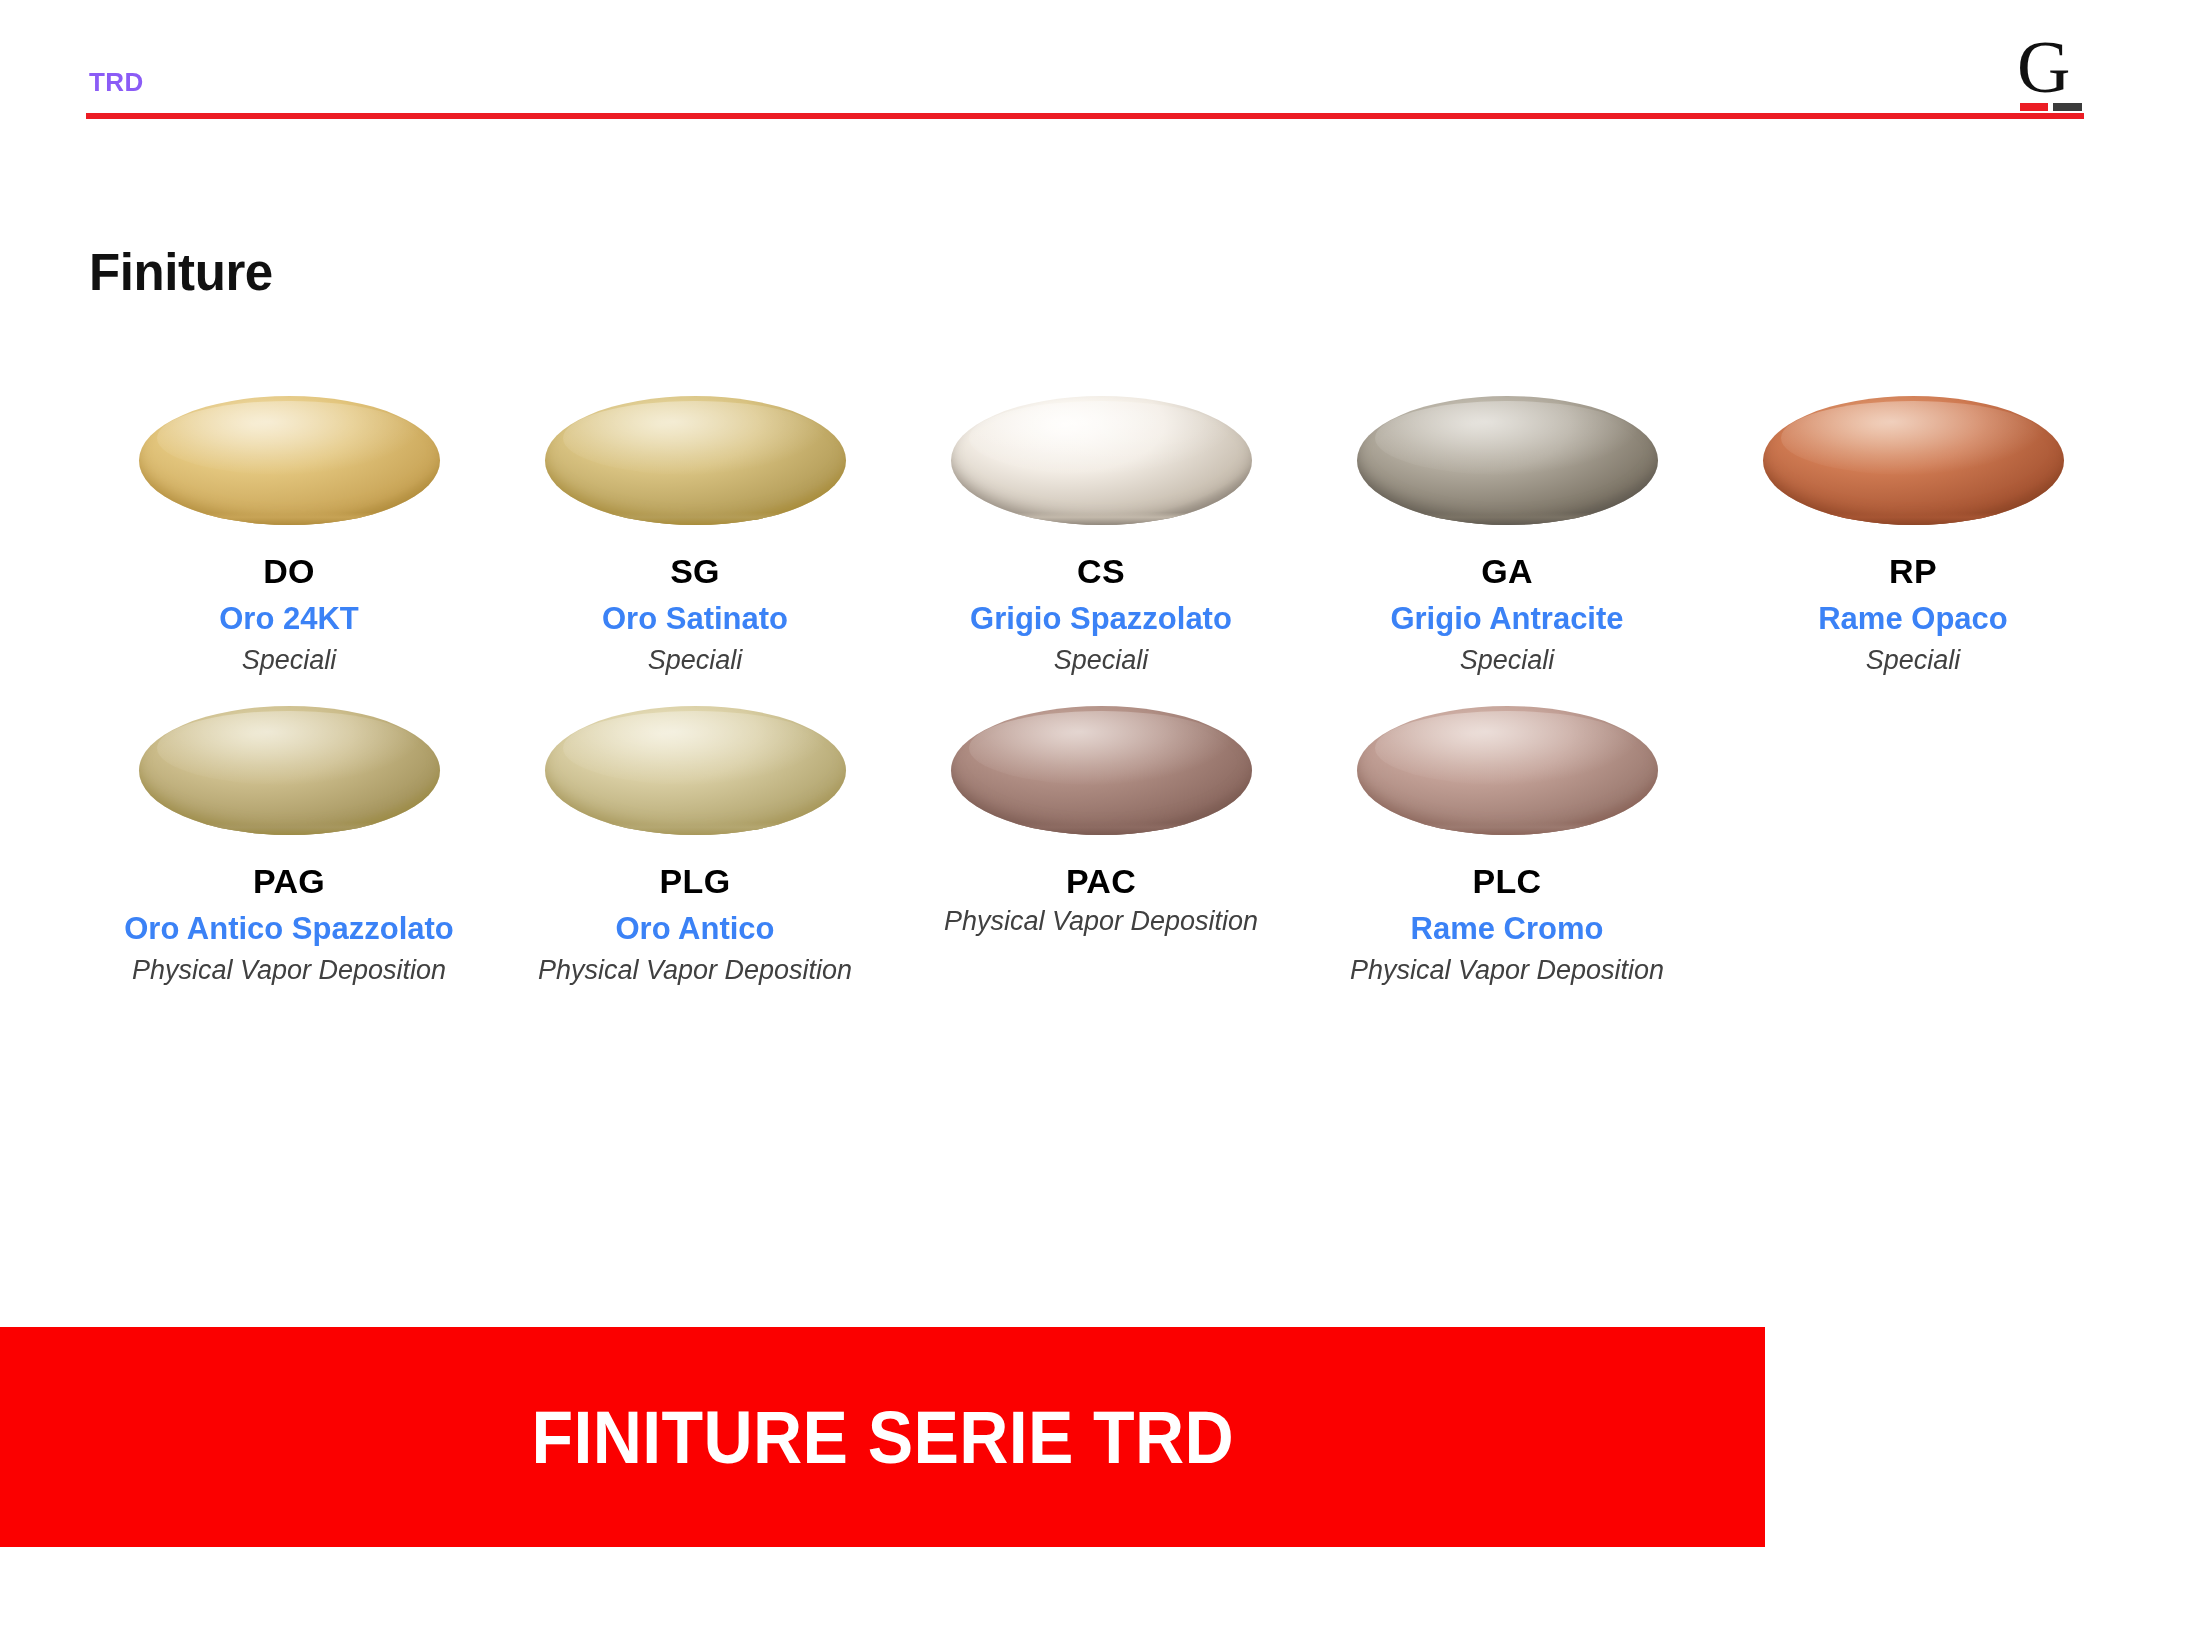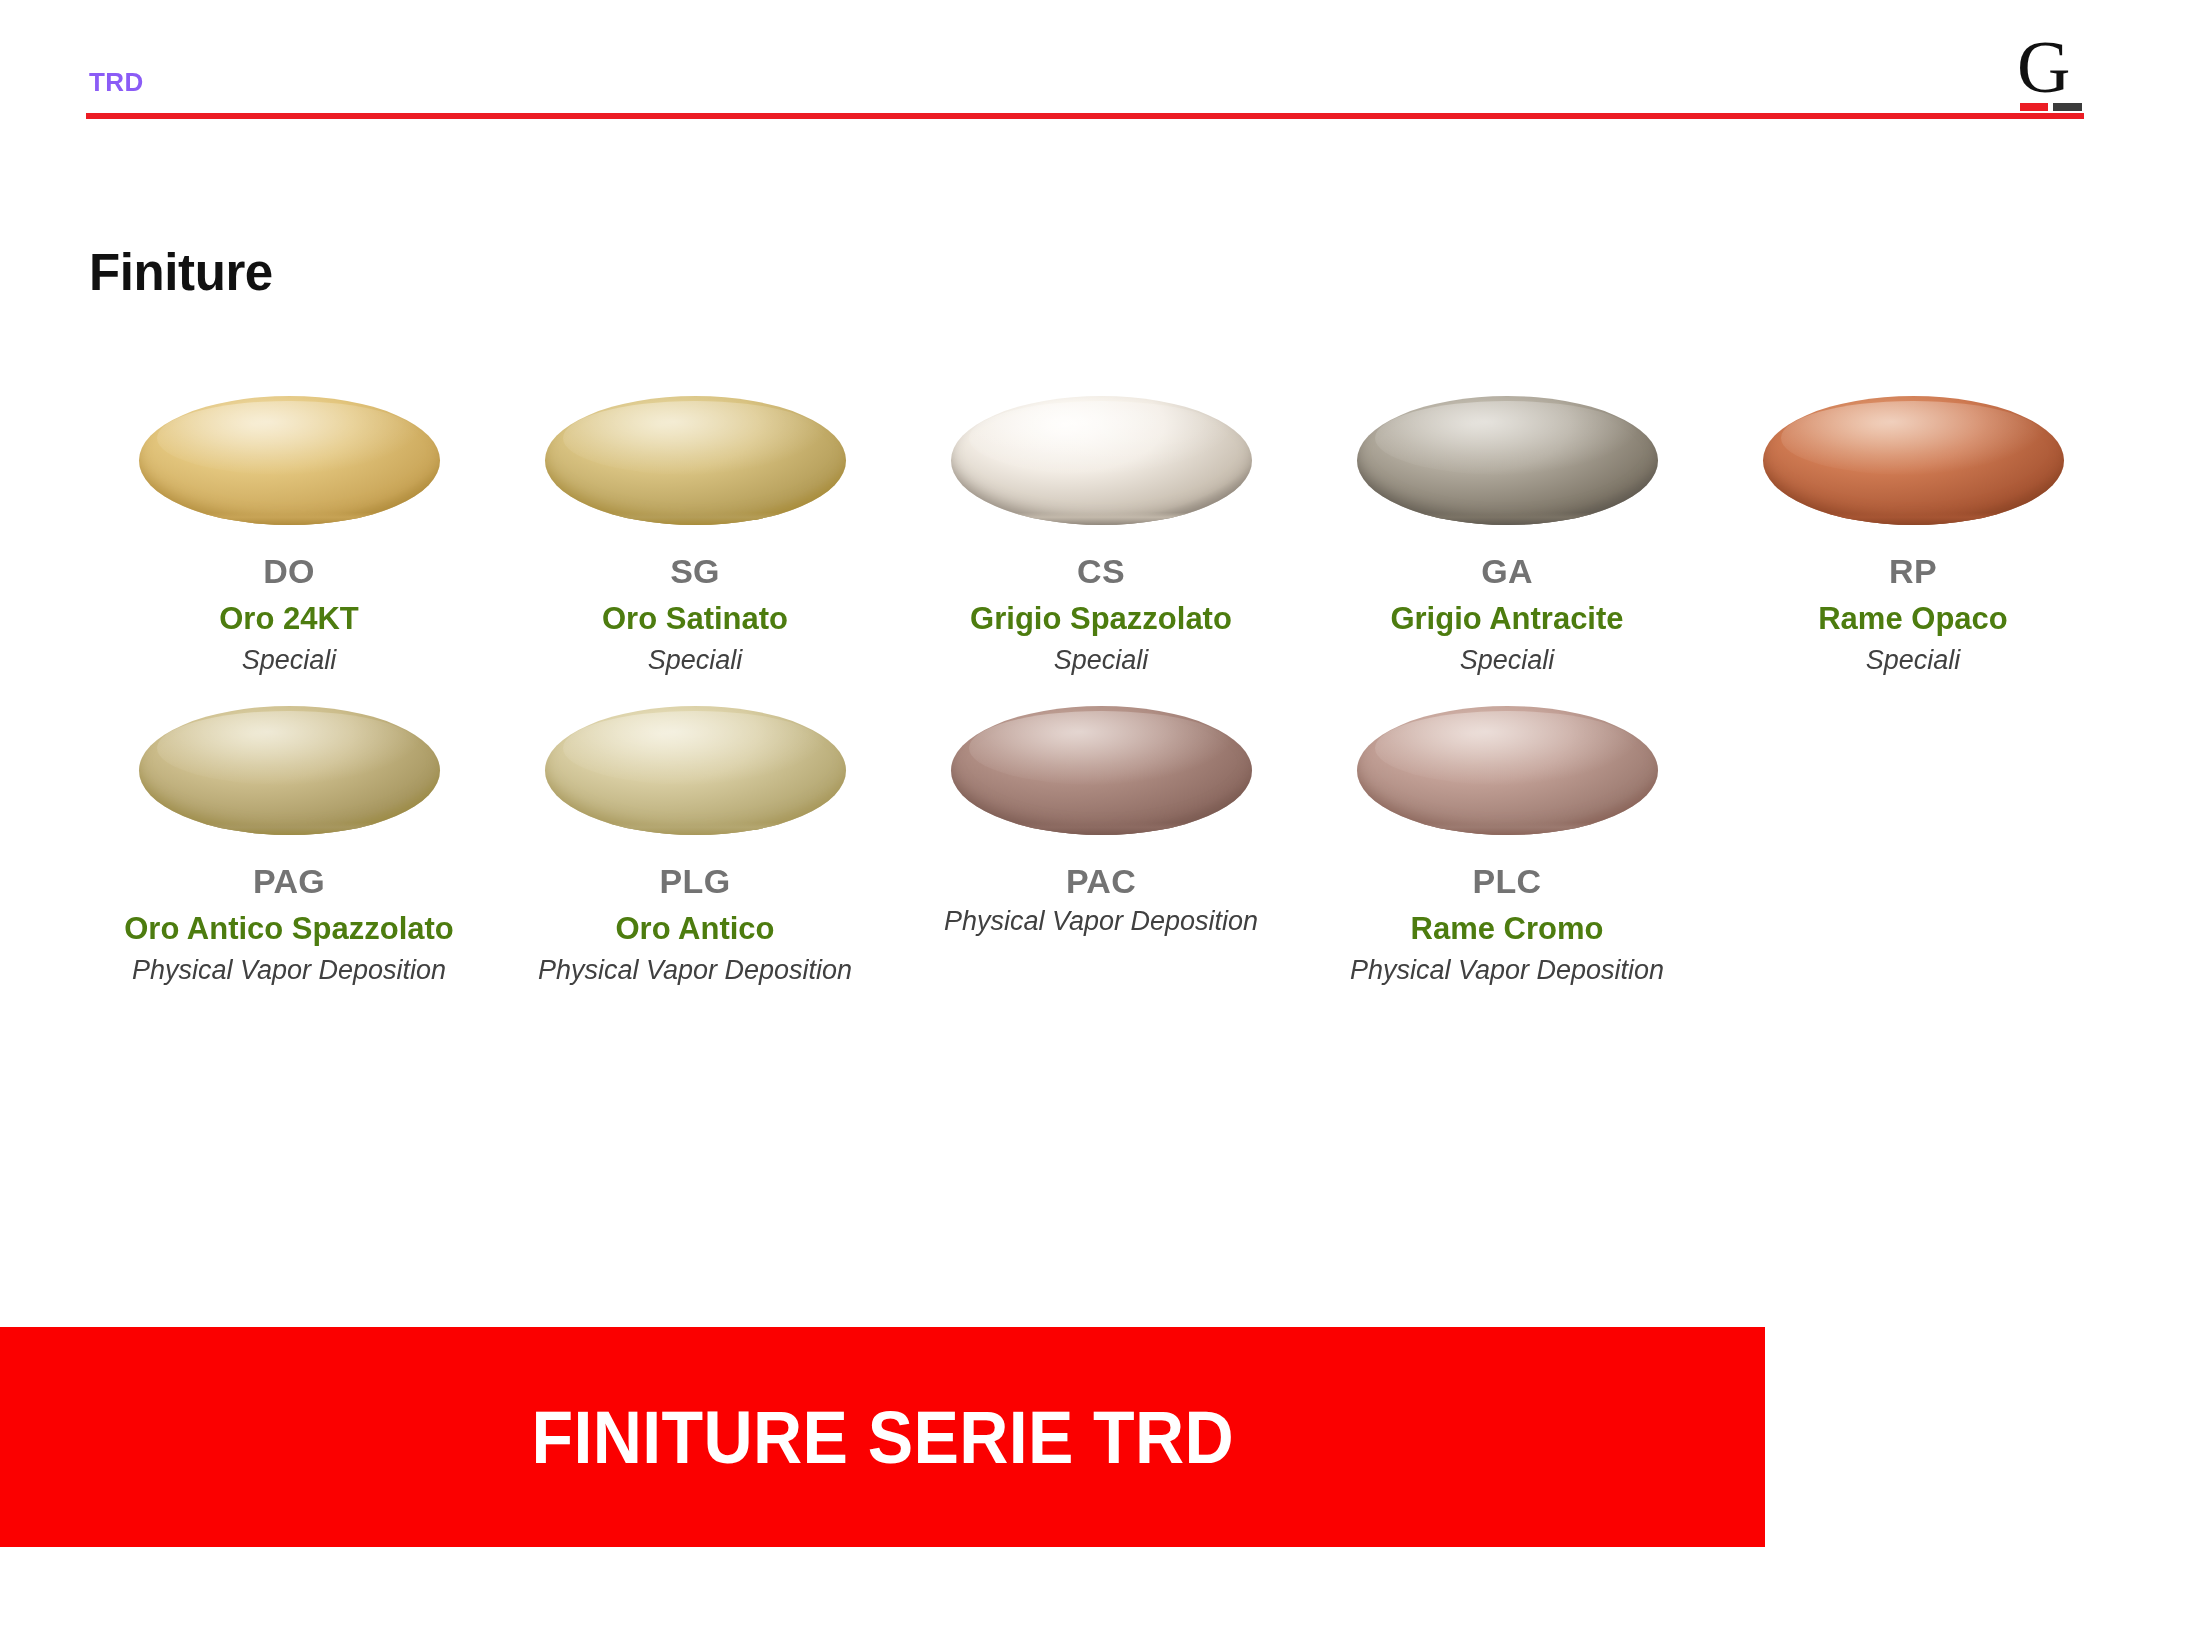--- a/index.html
+++ b/index.html
@@ -146,29 +146,29 @@
     height: 22.4px;
     border-radius: 50%;
     opacity: 0.85;
     pointer-events: none;
   }
 
   .code {
     margin-top: 20.6px;
     font-size: 34px;
     font-weight: 700;
-    color: #737373;
+    color: #000000;
     letter-spacing: 0.3px;
     line-height: 1.05;
   }
   .name {
     margin-top: 12px;
     font-size: 31px;
     font-weight: 700;
-    color: #4d7c0f;
+    color: #3b82f6;
     line-height: 1.18;
     text-align: center;
     max-width: 344px;
   }
   .process {
     margin-top: 6.9px;
     font-size: 27px;
     font-weight: 400;
     color: #404040;
     line-height: 1.14;

